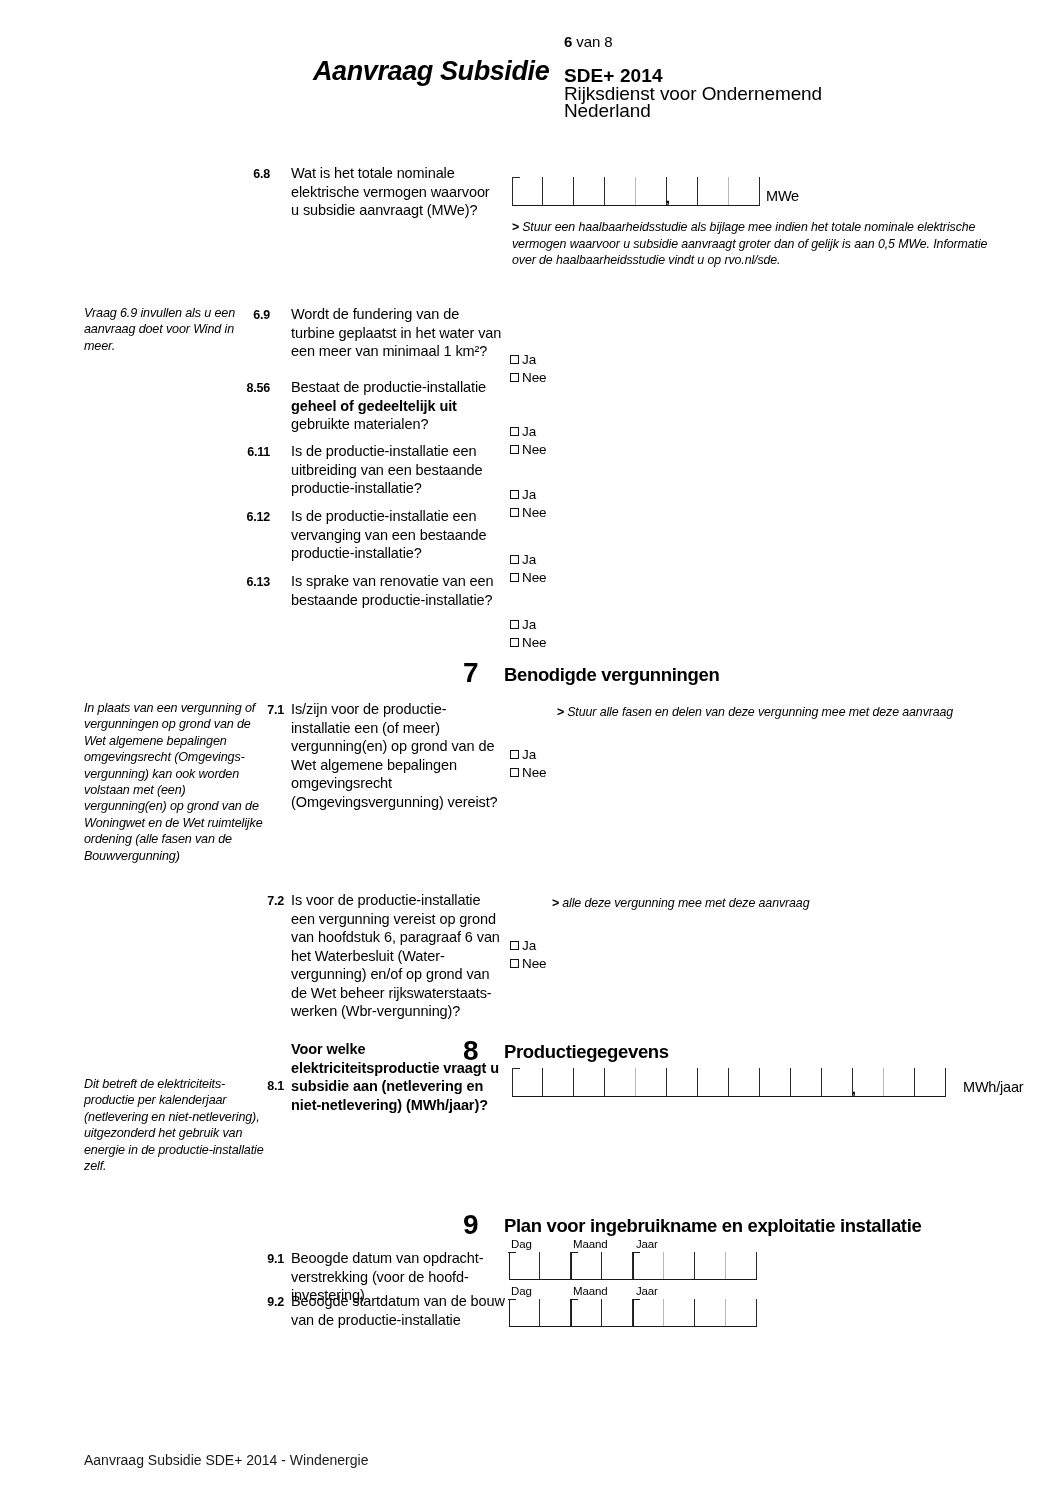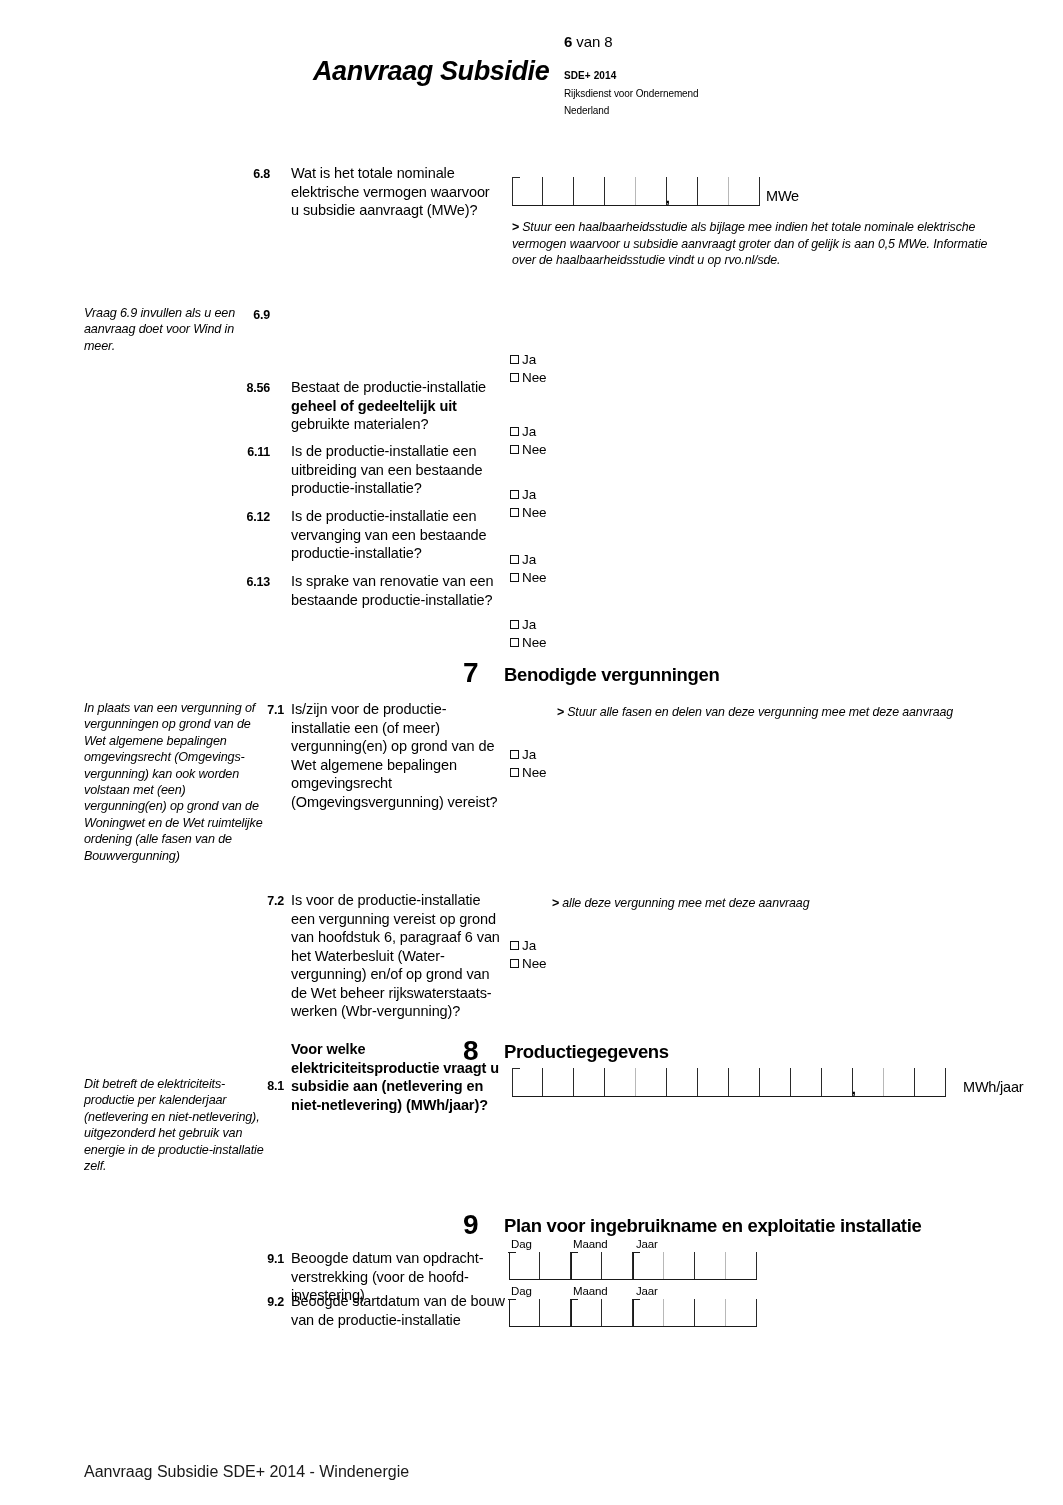--- a/index.html
+++ b/index.html
@@ -72,21 +72,21 @@
     left: 564px;
     top: 33px;
     font-size: 15px;
     letter-spacing: -0.1px;
   }
   .pageno b { font-weight: bold; }
   .org {
     position: absolute;
     left: 564px;
     top: 67px;
-    font-size: 10px;
+    font-size: 19px;
     line-height: 17.6px;
     letter-spacing: -0.1px;
   }
   .org .scheme { font-weight: bold; letter-spacing: 0.1px; }
 
   
   .sec-num {
     position: absolute;
     font-size: 28px;
     font-weight: bold;
@@ -202,24 +202,23 @@
     width: 8px;
     height: 1.4px;
     background: #1a1a1a;
   }
 
   
   .footer {
     position: absolute;
     left: 84px;
     top: 1452px;
-    font-size: 16px;
+    font-size: 14px;
     letter-spacing: 0px;
     color: #1a1a1a;
-    margin-top: 11px;
   }
 </style>
 </head>
 <body>
 
 <div class="page">
 
   <div class="doc-title">Aanvraag Subsidie</div>
 
   <div class="pageno"><b>6</b><span> van 8</span></div>
@@ -244,20 +243,21 @@
     <div class="cell last"></div>
   </div>
   <div class="unit" style="left:766px; top:188px;">MWe</div>
 
   <div class="hint" style="left:512px; top:219px; width:500px;">
     <span class="arrow">&gt;</span><span>Stuur een haalbaarheidsstudie als bijlage mee indien het totale nominale elektrische vermogen waarvoor u subsidie aanvraagt groter dan of gelijk is aan 0,5 MWe. Informatie over de haalbaarheidsstudie vindt u op rvo.nl/sde.</span>
   </div>
 
   <div class="sidenote" style="left:84px; top:305px;">Vraag 6.9 invullen als u een aanvraag doet voor Wind in meer.</div>
   <div class="qnum" style="left:238px; top:307px; width:32px;">6.9</div>
+  <div class="qtext" style="left:291px; top:305px; width:215px;">Wordt de fundering van de turbine geplaatst in het water van een meer van minimaal 1 km²?</div>
   <div class="choice-group" style="left:510px; top:307px;">
     <div class="choice">
       <span class="cbox"></span>
       <span class="choice-label">Ja</span>
     </div>
     <div class="choice">
       <span class="cbox"></span>
       <span class="choice-label">Nee</span>
     </div>
   </div>

